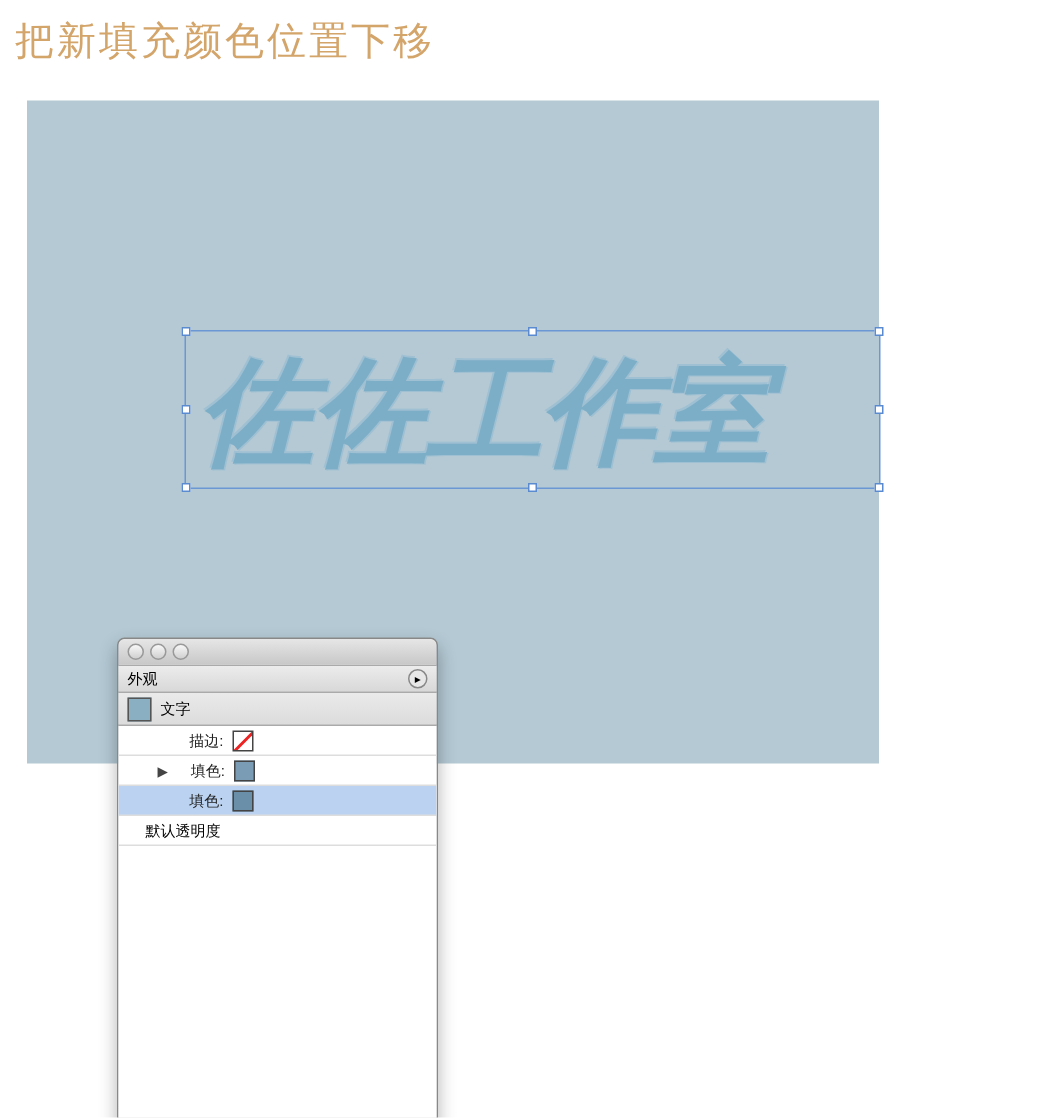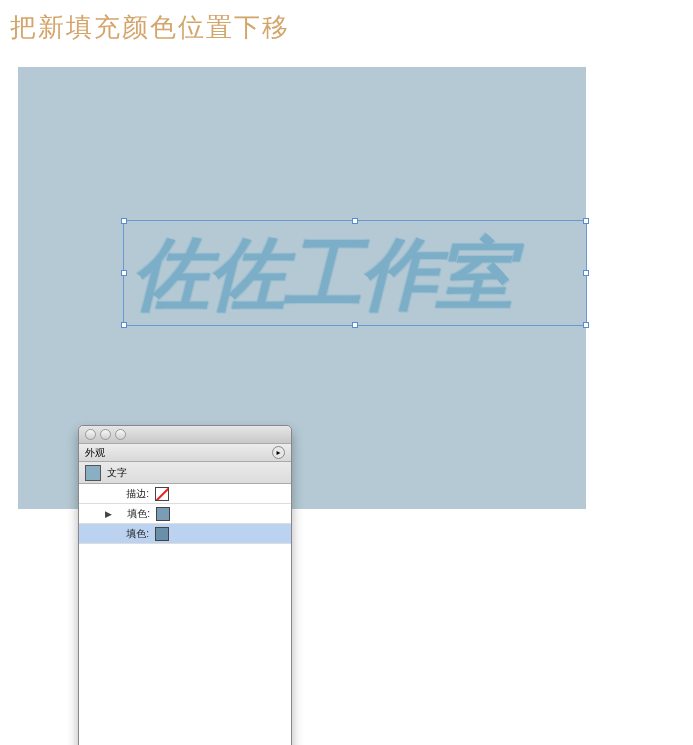--- a/index.html
+++ b/index.html
@@ -128,15 +128,19 @@
       <span style="width:14px"></span>
       <span class="triangle">▶</span>
       <span class="row-label">填色:</span>
       <span class="swatch sw-blue1"></span>
     </div>
     <div class="panel-row selected">
       <span class="row-indent"></span>
       <span class="row-label">填色:</span>
       <span class="swatch sw-blue2"></span>
     </div>
+    <div class="panel-row">
+      <span style="width:6px"></span>
+      <span>默认透明度</span>
+    </div>
   </div>
 
 </div>
 
 </body></html>

